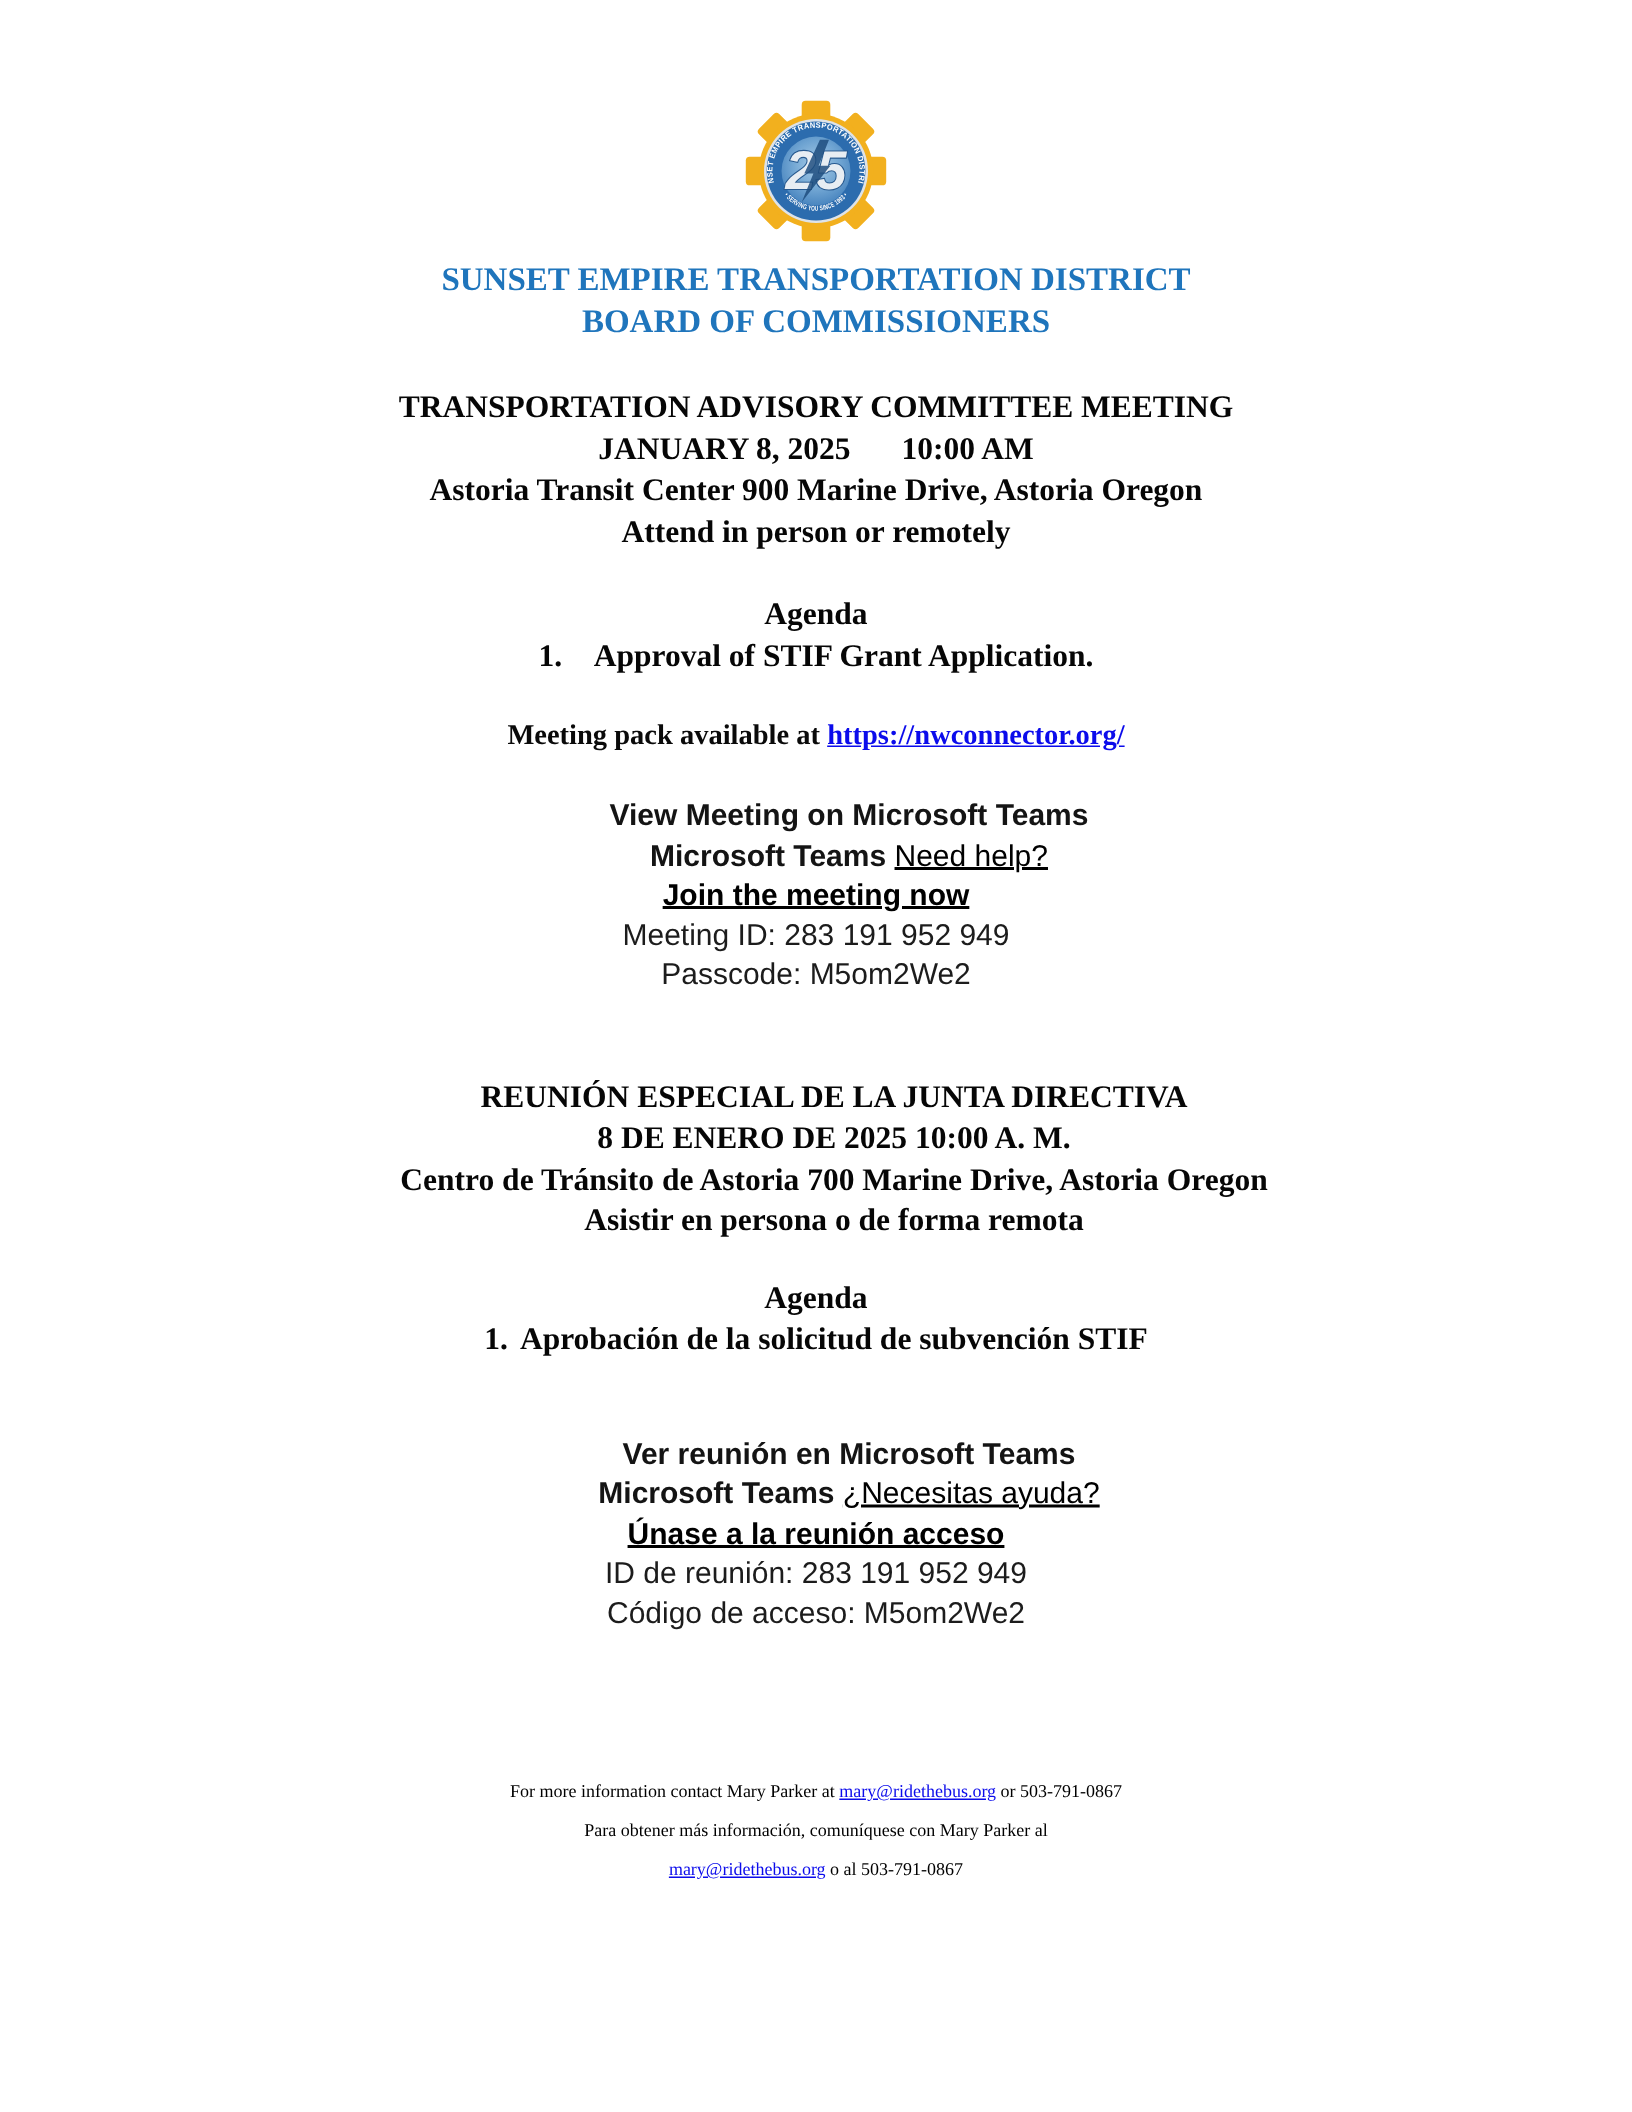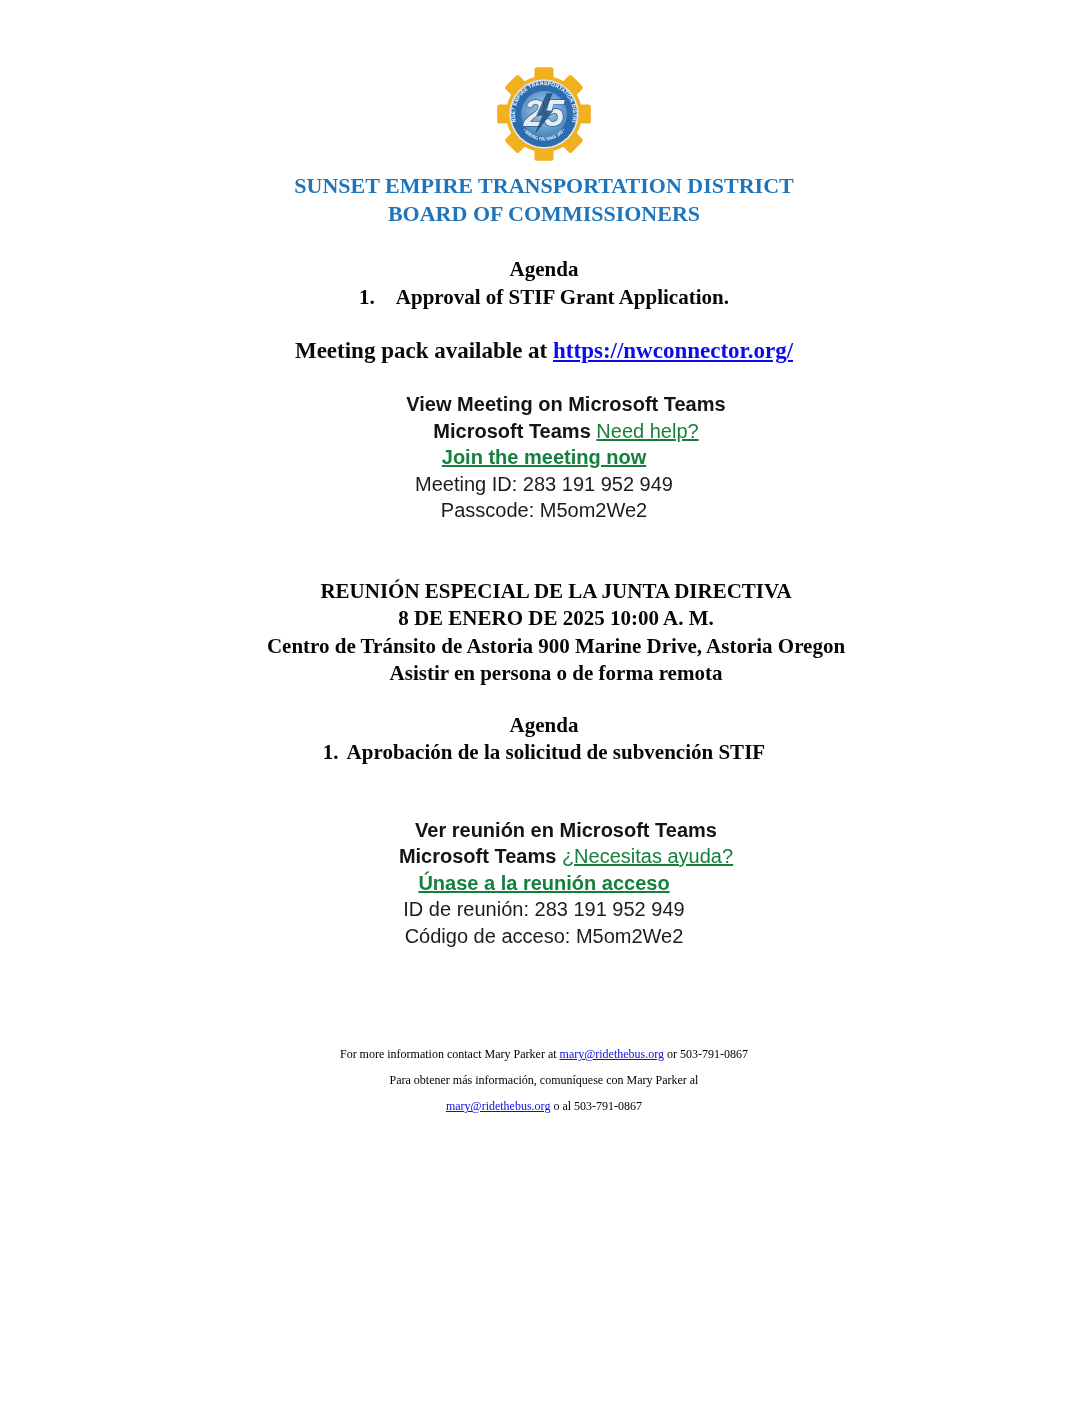--- a/index.html
+++ b/index.html
@@ -23,33 +23,33 @@
   }
   .block-serif-bold {
     font-size:21px; line-height:27.5px; font-weight:bold; color:#060606;
   }
   .block-en { margin-top:30px; }
   .time-part { display:inline-block; margin-left:34px; }
   .agenda-en { margin-top:28px; }
   .agenda-item-text-en { display:inline-block; margin-left:21px; }
   .agenda-es { margin-top:24px; }
   .agenda-item-text-es { display:inline-block; margin-left:8px; }
-  .pack-line { margin-top:26px; font-size:23px; line-height:28px; font-weight:bold; }
+  .pack-line { margin-top:26px; font-size:19px; line-height:28px; font-weight:bold; }
   .pack-line-es { margin-top:30px; }
   a.doc-link {
     color:#0B0BEB; text-decoration:underline; font-weight:bold; cursor:pointer;
   }
   .teams-block {
     font-family:"Liberation Sans","DejaVu Sans",sans-serif;
     font-size:20px; line-height:26.5px; color:#1c1c1c;
   }
   .teams-en { margin-top:26px; }
   .teams-es { margin-top:50px; }
   .teams-bold { font-weight:bold; color:#141414;padding-left:44px; }
-  a.teams-link { color:#15803d; text-decoration:underline; cursor:pointer; }
+  a.teams-link { color:#000000; text-decoration:underline; cursor:pointer; }
   a.teams-link.join { font-weight:bold; }
   .block-es { margin-top:54px;padding-left:24px; }
   .footer {
     margin-top:92px;
     font-size:12px; line-height:26px; font-weight:normal; color:#000;
   }
   a.footer-link { color:#0B0BEB; text-decoration:underline; font-weight:normal; cursor:pointer; }
 </style>
 </head>
 <body>
@@ -92,20 +92,26 @@
       <text x="60" y="74" text-anchor="middle" font-family="Liberation Sans, DejaVu Sans, sans-serif" font-size="42" font-weight="bold" font-style="italic" fill="#E7EDF3" stroke="#27598F" stroke-width="1.6" paint-order="stroke">25</text>
       <polygon points="63,36 51,62 58,62 49,84 71,56 62,56 70,36" fill="#1E4E7F" opacity="0.85"></polygon>
     </svg>
   </div>
 
   <div class="main-heading">
     <div>SUNSET EMPIRE TRANSPORTATION DISTRICT</div>
     <div>BOARD OF COMMISSIONERS</div>
   </div>
 
+  <div class="block-serif-bold block-en">
+    <div>TRANSPORTATION ADVISORY COMMITTEE MEETING</div>
+    <div><span>JANUARY 8, 2025</span><span class="time-part">10:00 AM</span></div>
+    <div>Astoria Transit Center 900 Marine Drive, Astoria Oregon</div>
+    <div>Attend in person or remotely</div>
+  </div>
 
   <div class="block-serif-bold agenda-en">
     <div>Agenda</div>
     <div><span>1.</span><span class="agenda-item-text-en">Approval of STIF Grant Application.</span></div>
   </div>
 
   <div class="pack-line">
     <span>Meeting pack available at</span>
     <a class="doc-link">https://nwconnector.org/</a>
   </div>
@@ -114,21 +120,21 @@
     <div class="teams-bold">View Meeting on Microsoft Teams</div>
     <div><span class="teams-bold">Microsoft Teams</span> <a class="teams-link">Need help?</a></div>
     <div><a class="teams-link join">Join the meeting now</a></div>
     <div><span>Meeting ID:</span> <span>283 191 952 949</span></div>
     <div><span>Passcode:</span> <span>M5om2We2</span></div>
   </div>
 
   <div class="block-serif-bold block-es">
     <div>REUNIÓN ESPECIAL DE LA JUNTA DIRECTIVA</div>
     <div>8 DE ENERO DE 2025 10:00 A. M.</div>
-    <div>Centro de Tránsito de Astoria 900 Marine Drive, Astoria Oregon</div>
+    <div>Centro de Tránsito de Astoria 700 Marine Drive, Astoria Oregon</div>
     <div>Asistir en persona o de forma remota</div>
   </div>
 
   <div class="block-serif-bold agenda-es">
     <div>Agenda</div>
     <div><span>1.</span><span class="agenda-item-text-es">Aprobación de la solicitud de subvención STIF</span></div>
   </div>
 
 
   <div class="teams-block teams-es">

